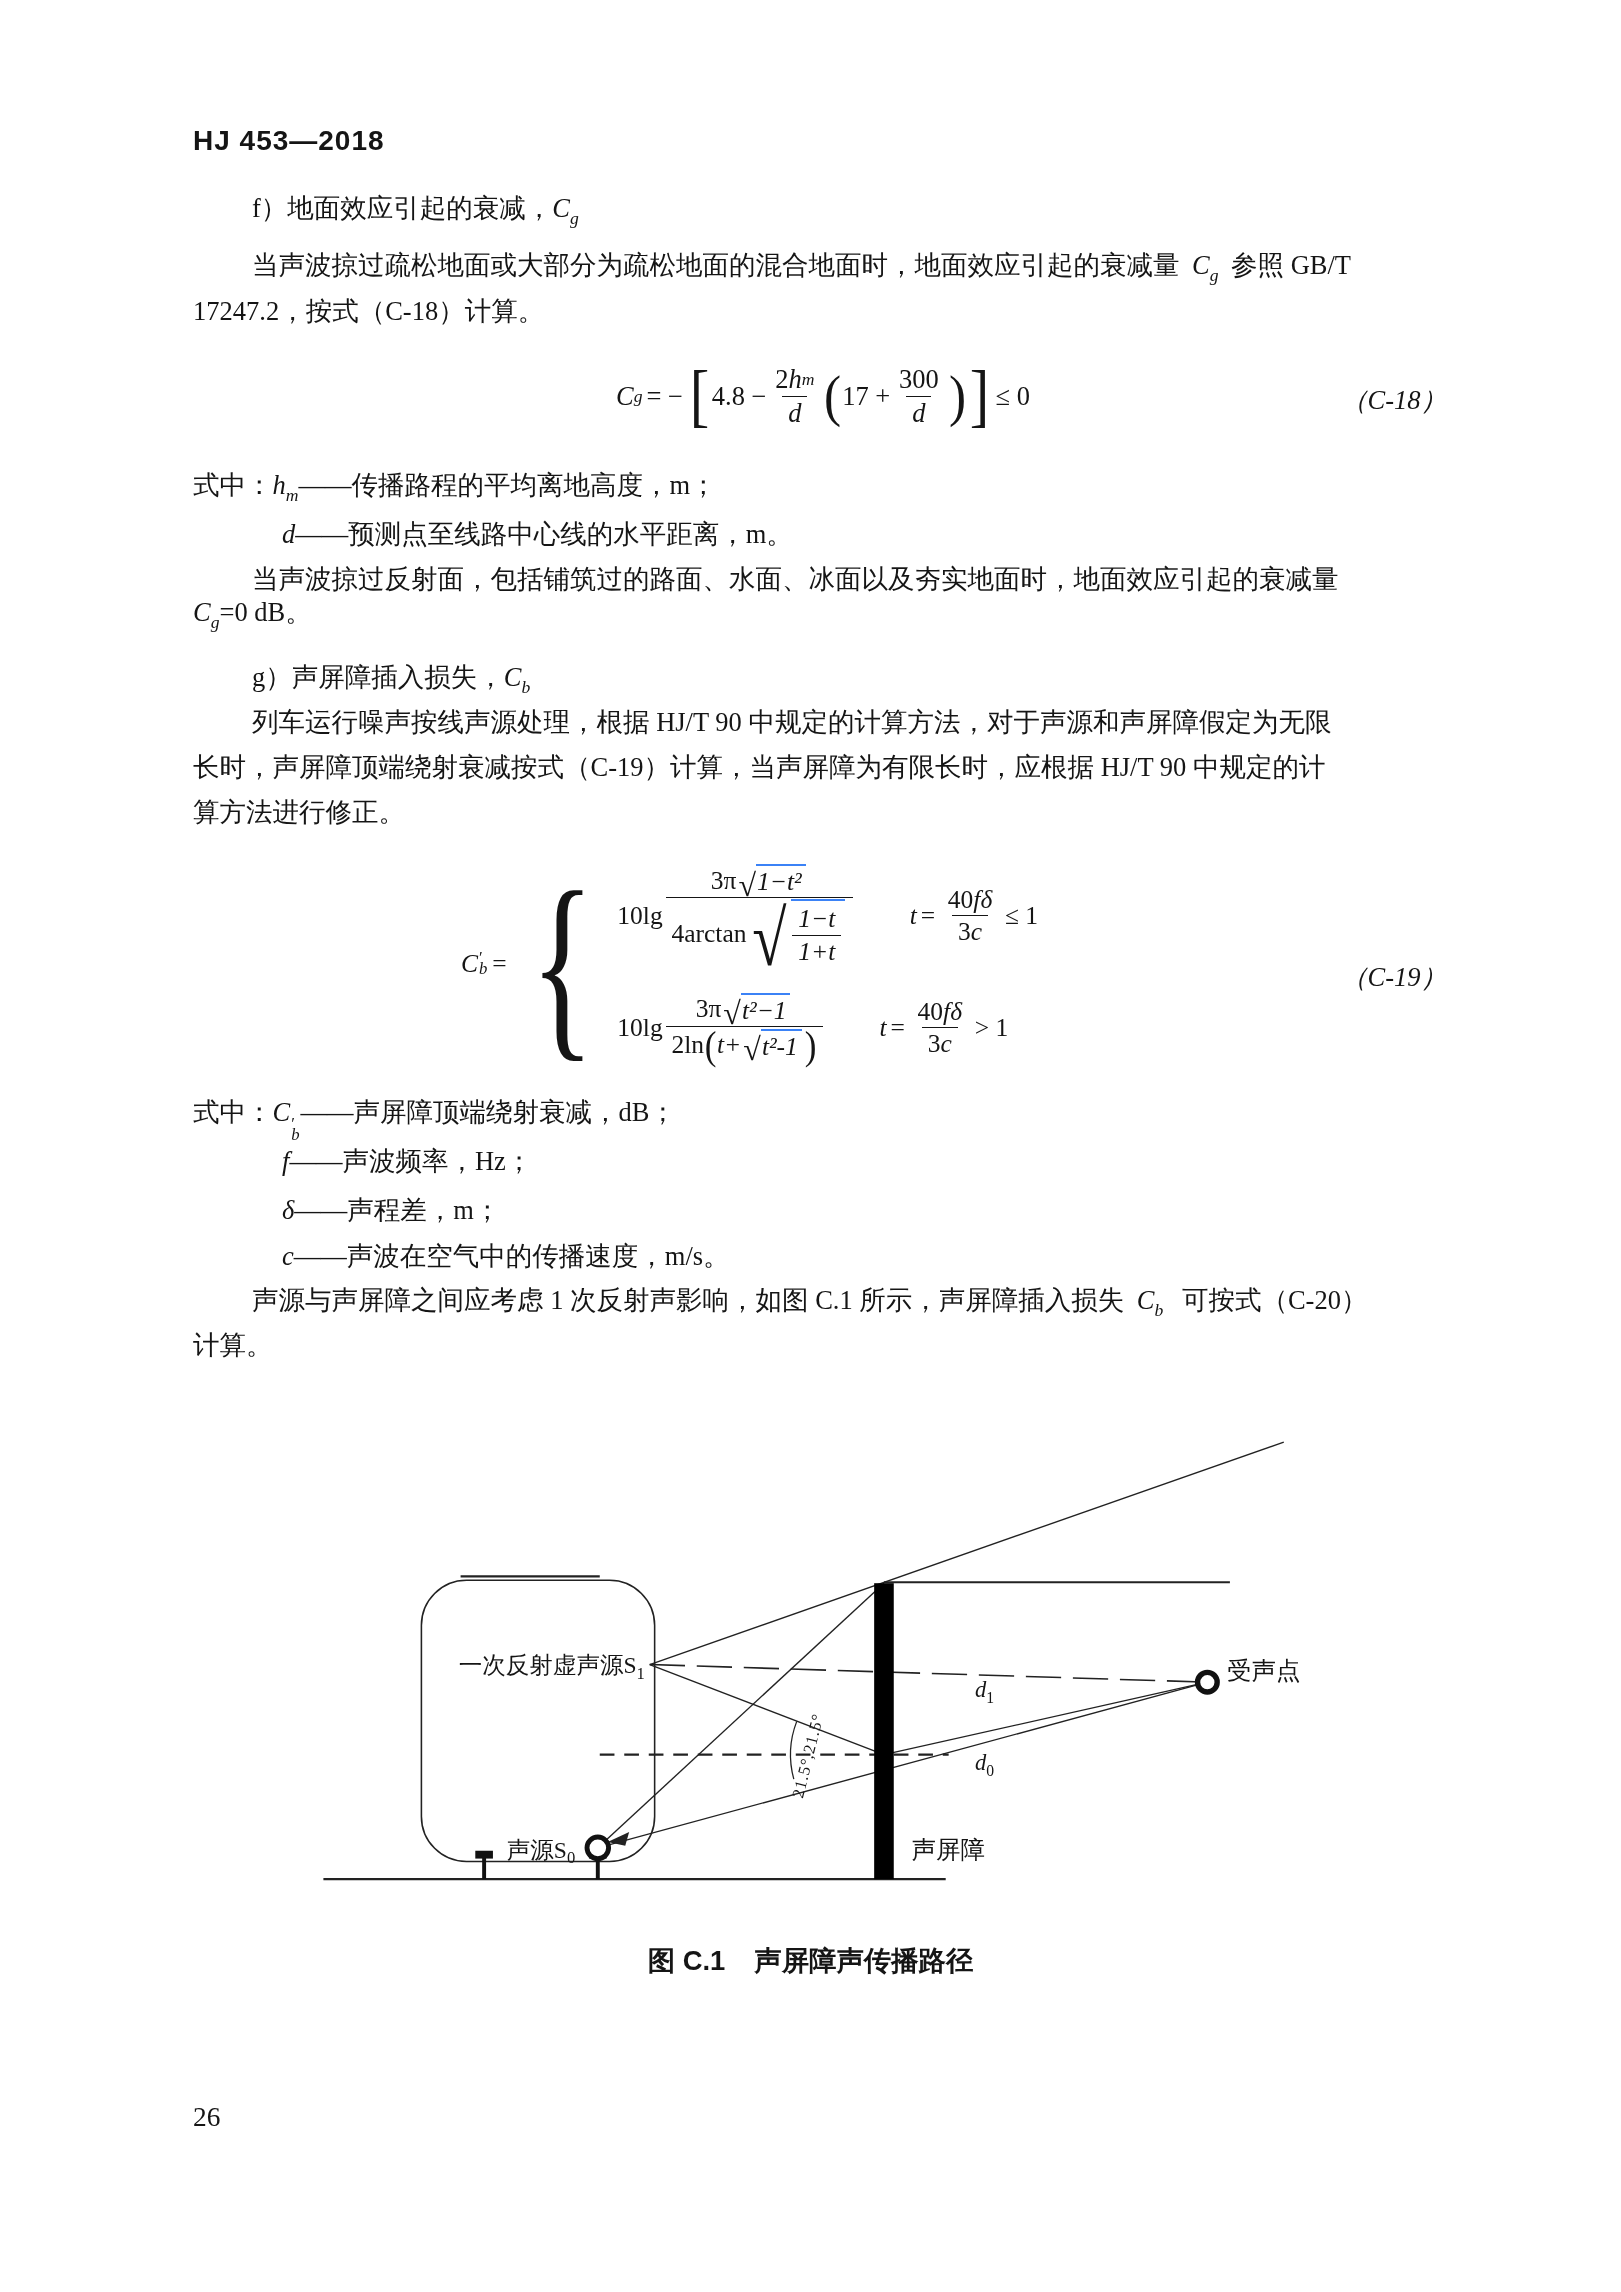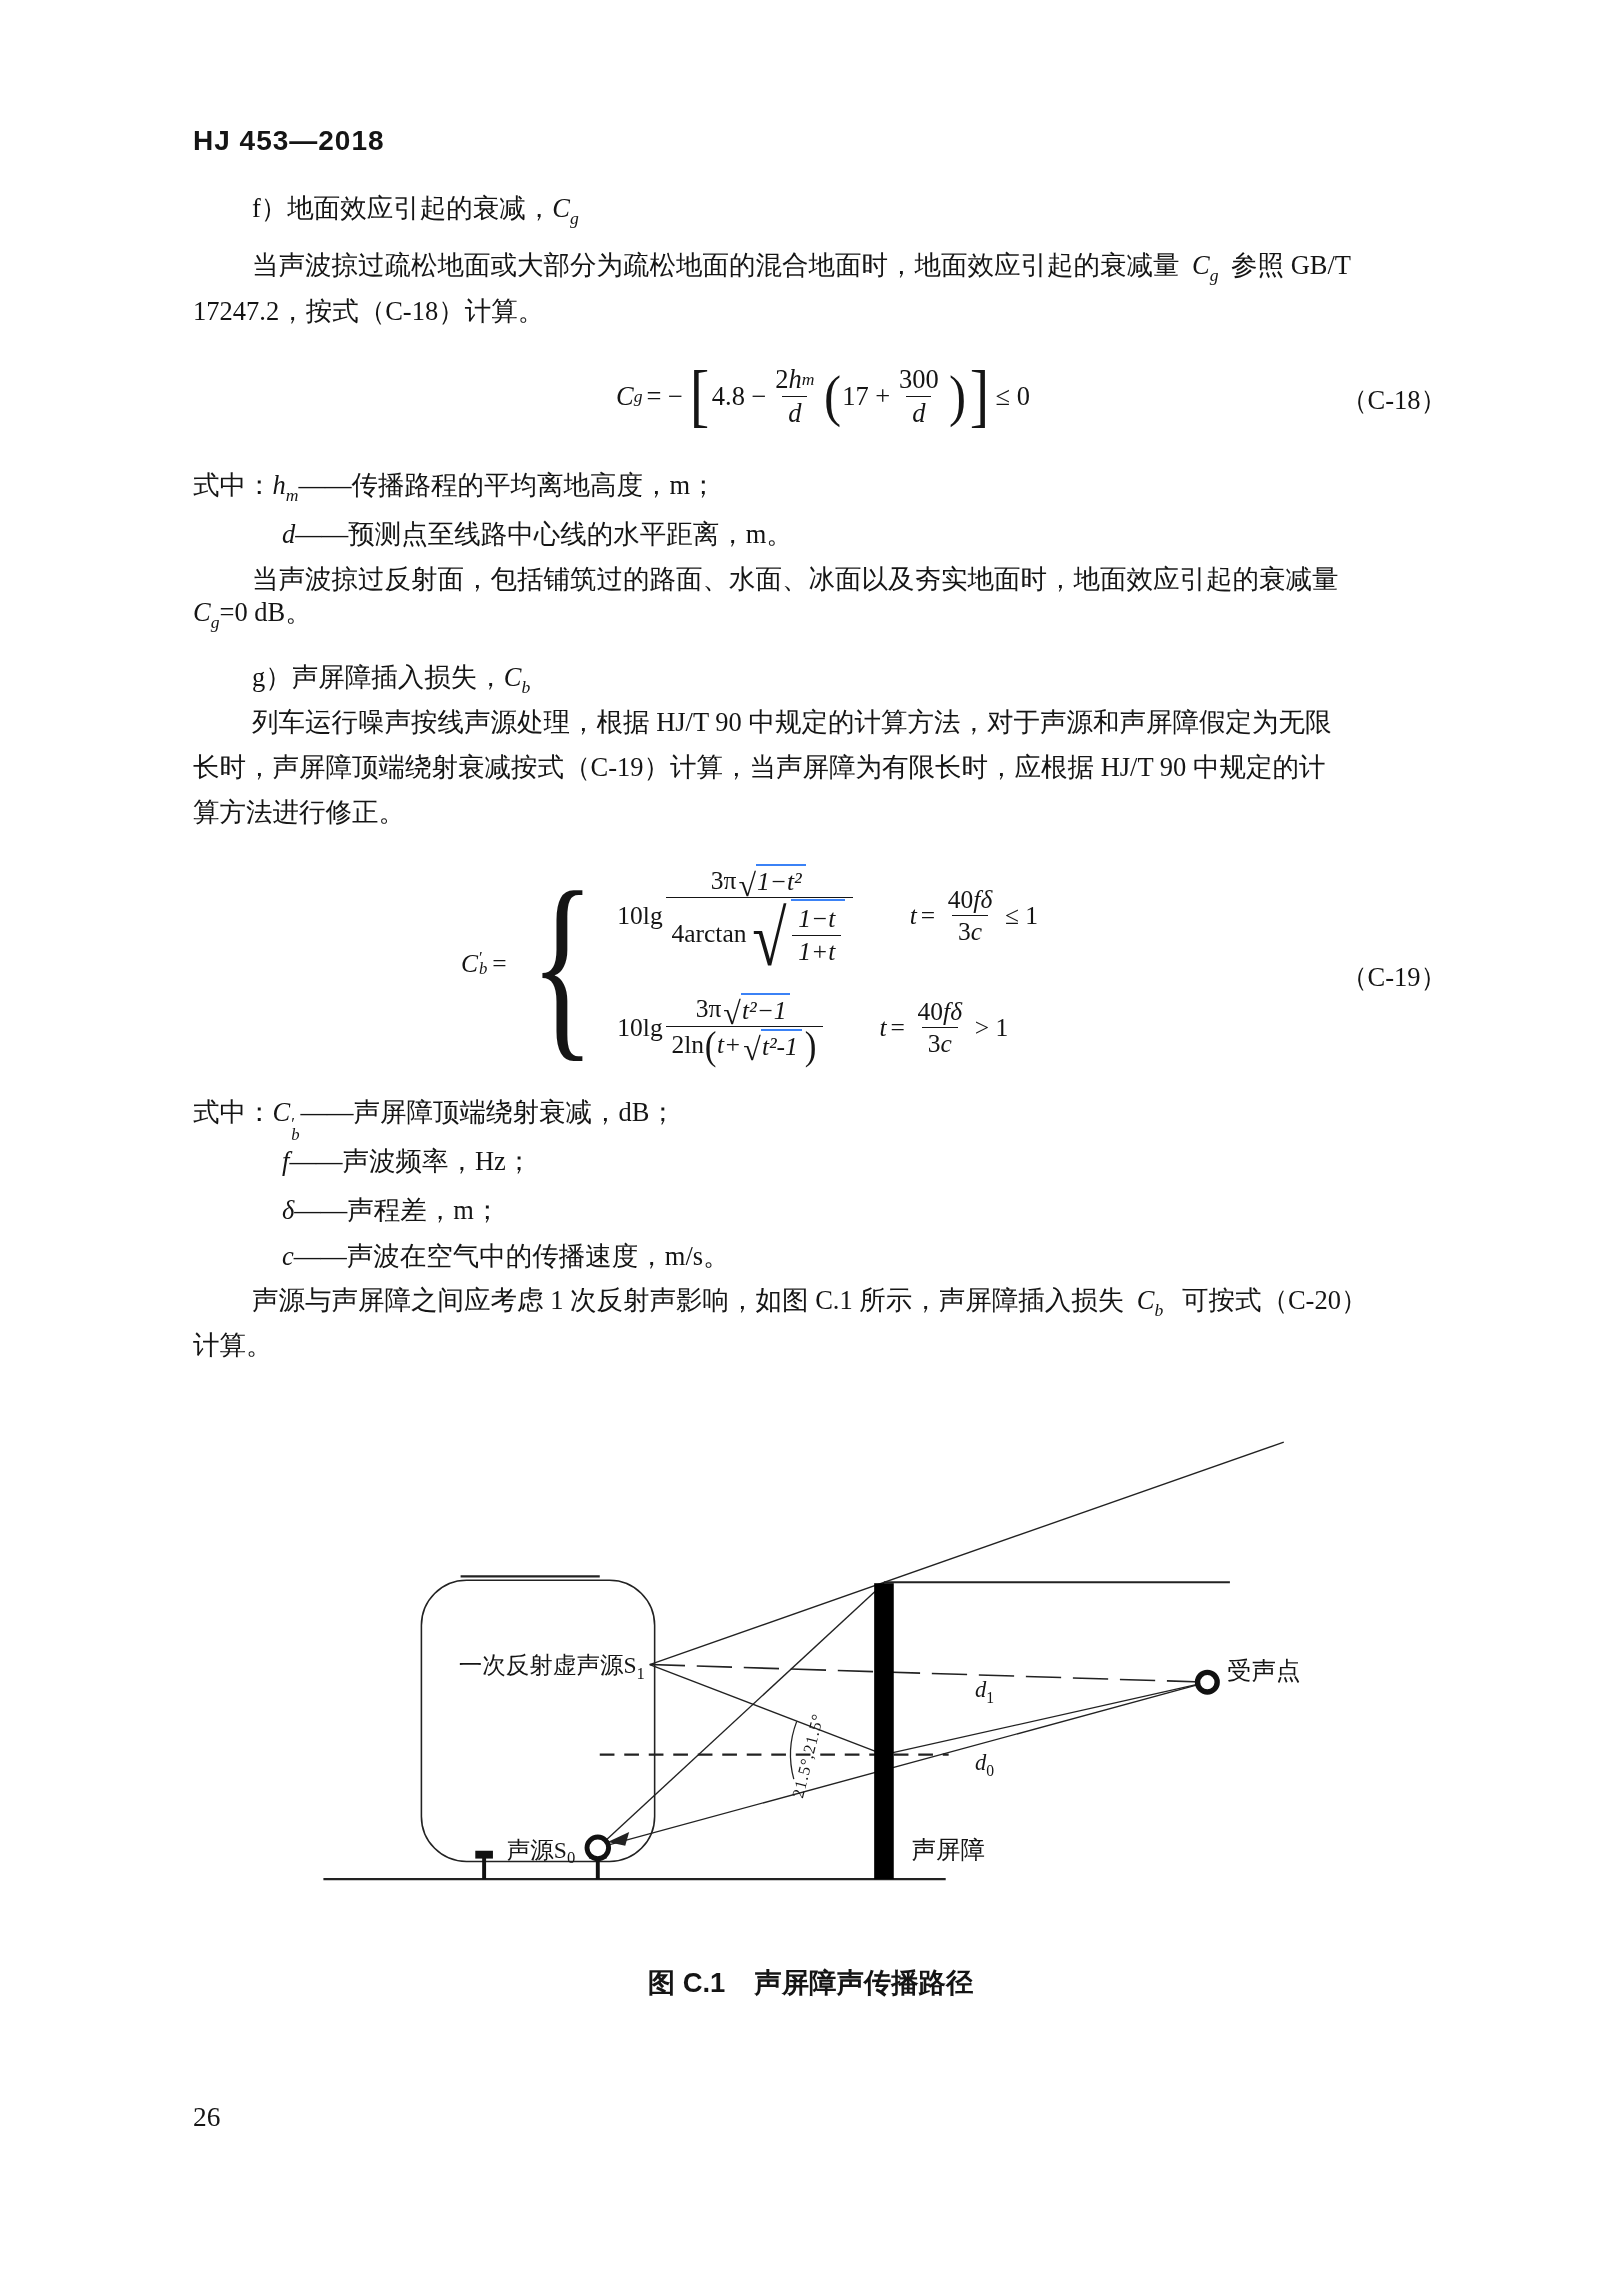--- a/index.html
+++ b/index.html
@@ -21,23 +21,23 @@
   .pdelim2{font-size:39px;line-height:0.9;font-weight:300;transform:scaleX(0.9);}
   .brace{font-size:206px;line-height:0.95;font-weight:100;transform:scaleX(0.65);margin:0 0 0 2px;}
   .cases{display:flex;flex-direction:column;gap:23.5px;margin-left:5.9px;}
   .caserow{display:flex;align-items:center;}
   .cond{display:flex;align-items:center;margin-left:54px;}
   .sqrt{display:inline-flex;align-items:flex-end;margin:0 2px;}
   .rsign{font-size:32px;line-height:0.9;transform:translateY(2.9px);}
   .rsign-big{font-size:78px;line-height:0.82;font-weight:100;transform:translateY(5.9px) scaleX(0.8);}
   .rad{border-top:2px solid #3b82f6;padding:2px 3.9px 0 1px;line-height:1.1;}
   .stack{display:inline-flex;flex-direction:column;align-items:flex-start;font-size:16.7px;line-height:0.62;vertical-align:-0.5em;margin:0 1px;}
-  .eq-label{position:absolute;font-size:26.5px;}
+  .eq-label{position:absolute;font-size:26.5px;font-style:italic;}
   .caption{position:absolute;left:0;right:0;text-align:center;font-size:27.4px;font-weight:bold;
-           font-family:"Liberation Sans","DejaVu Sans",sans-serif;margin-top:22px;}
+           font-family:"Liberation Sans","DejaVu Sans",sans-serif;}
   svg text{font-family:"Liberation Serif","DejaVu Serif",serif;fill:#151515;}
 </style>
 </head>
 <body>
 
 <div class="page">
 
   <div class="line sans bold" style="left:193px;top:123px;font-size:28px;letter-spacing:1px">HJ 453—2018</div>
 
   <div class="line" style="left:252px;top:192px">

